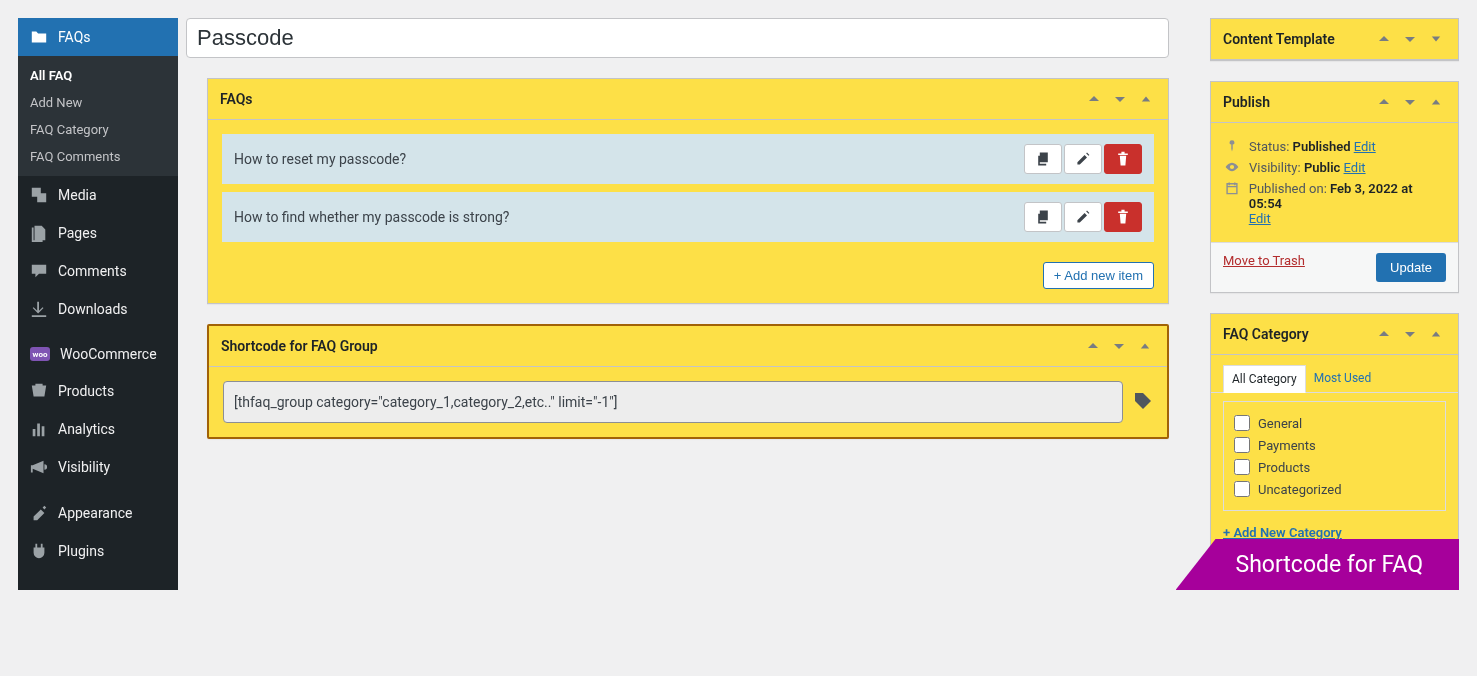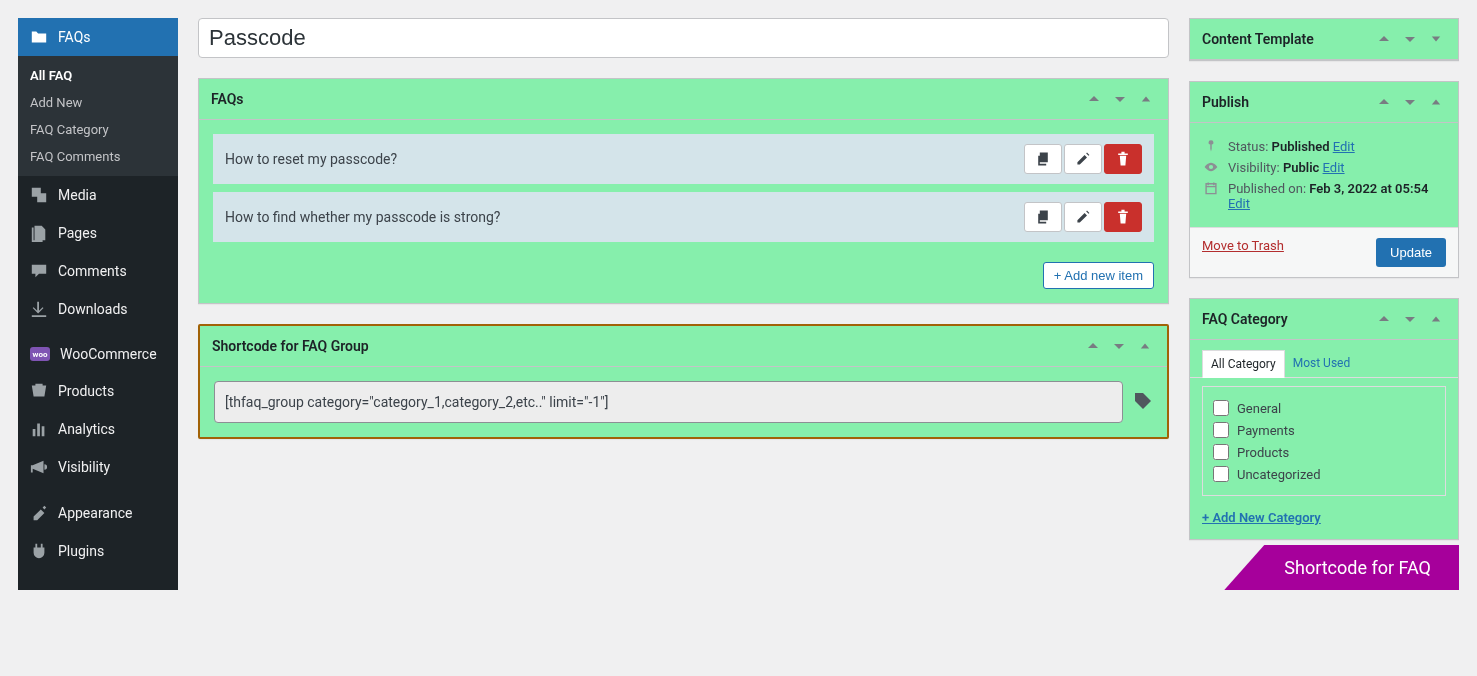--- a/index.html
+++ b/index.html
@@ -5,21 +5,21 @@
   * { box-sizing: border-box; margin: 0; padding: 0; }
   body {
     font-family: -apple-system, BlinkMacSystemFont, "Segoe UI", Roboto, sans-serif;
     font-size: 13px;
     background: #f0f0f1;
     color: #3c434a;
     padding: 18px;
     overflow: hidden;
     position: relative;
   }
-  .wrap { display: flex; gap: 20px; }
+  .wrap { display: flex; gap: 8px; }
 
   
   .sidebar {
     width: 160px;
     background: #1d2327;
     color: #f0f0f1;
     flex-shrink: 0;
     padding-bottom: 20px;
   }
   .sidebar-item {
@@ -74,25 +74,26 @@
     font-size: 22px;
     padding: 5px 10px;
     height: 40px;
     border: 1px solid #c3c4c7;
     border-radius: 4px;
     background: #fff;
     color: #2c3338;
   }
 
   .postbox {
-    background: #86efac;
+    background: #fde047;
     border: 1px solid #c3c4c7;
     border-radius: 0;
     margin-top: 20px;
     box-shadow: 0 1px 1px rgba(0,0,0,.04);
+    margin-left: 21px;
   }
   .postbox.first { margin-top: 0; }
   .postbox-head {
     display: flex;
     align-items: center;
     justify-content: space-between;
     padding: 10px 12px;
     border-bottom: 1px solid #c3c4c7;
     font-size: 14px;
     font-weight: 600;
@@ -186,22 +187,22 @@
   .cat-item input { width:16px; height:16px; accent-color:#2271b1; }
   .add-cat { color:#2271b1; text-decoration:underline; cursor:pointer; font-size:13px; font-weight:600; margin:14px 12px 14px; display:inline-block; }
 
   
   .bottom-tag {
     position: absolute;
     right: 18px;
     bottom: 18px;
     background: #a6009b;
     color: #fff;
-    font-size: 18px;
-    padding: 12px 28px 12px 60px;
+    font-size: 23px;
+    padding: 12px 36px 12px 60px;
     clip-path: polygon(40px 0, 100% 0, 100% 100%, 0 100%);
   }
 </style>
 </head>
 <body>
 
 <div class="wrap">
 
   <div class="sidebar">
     <div class="sidebar-item current">

